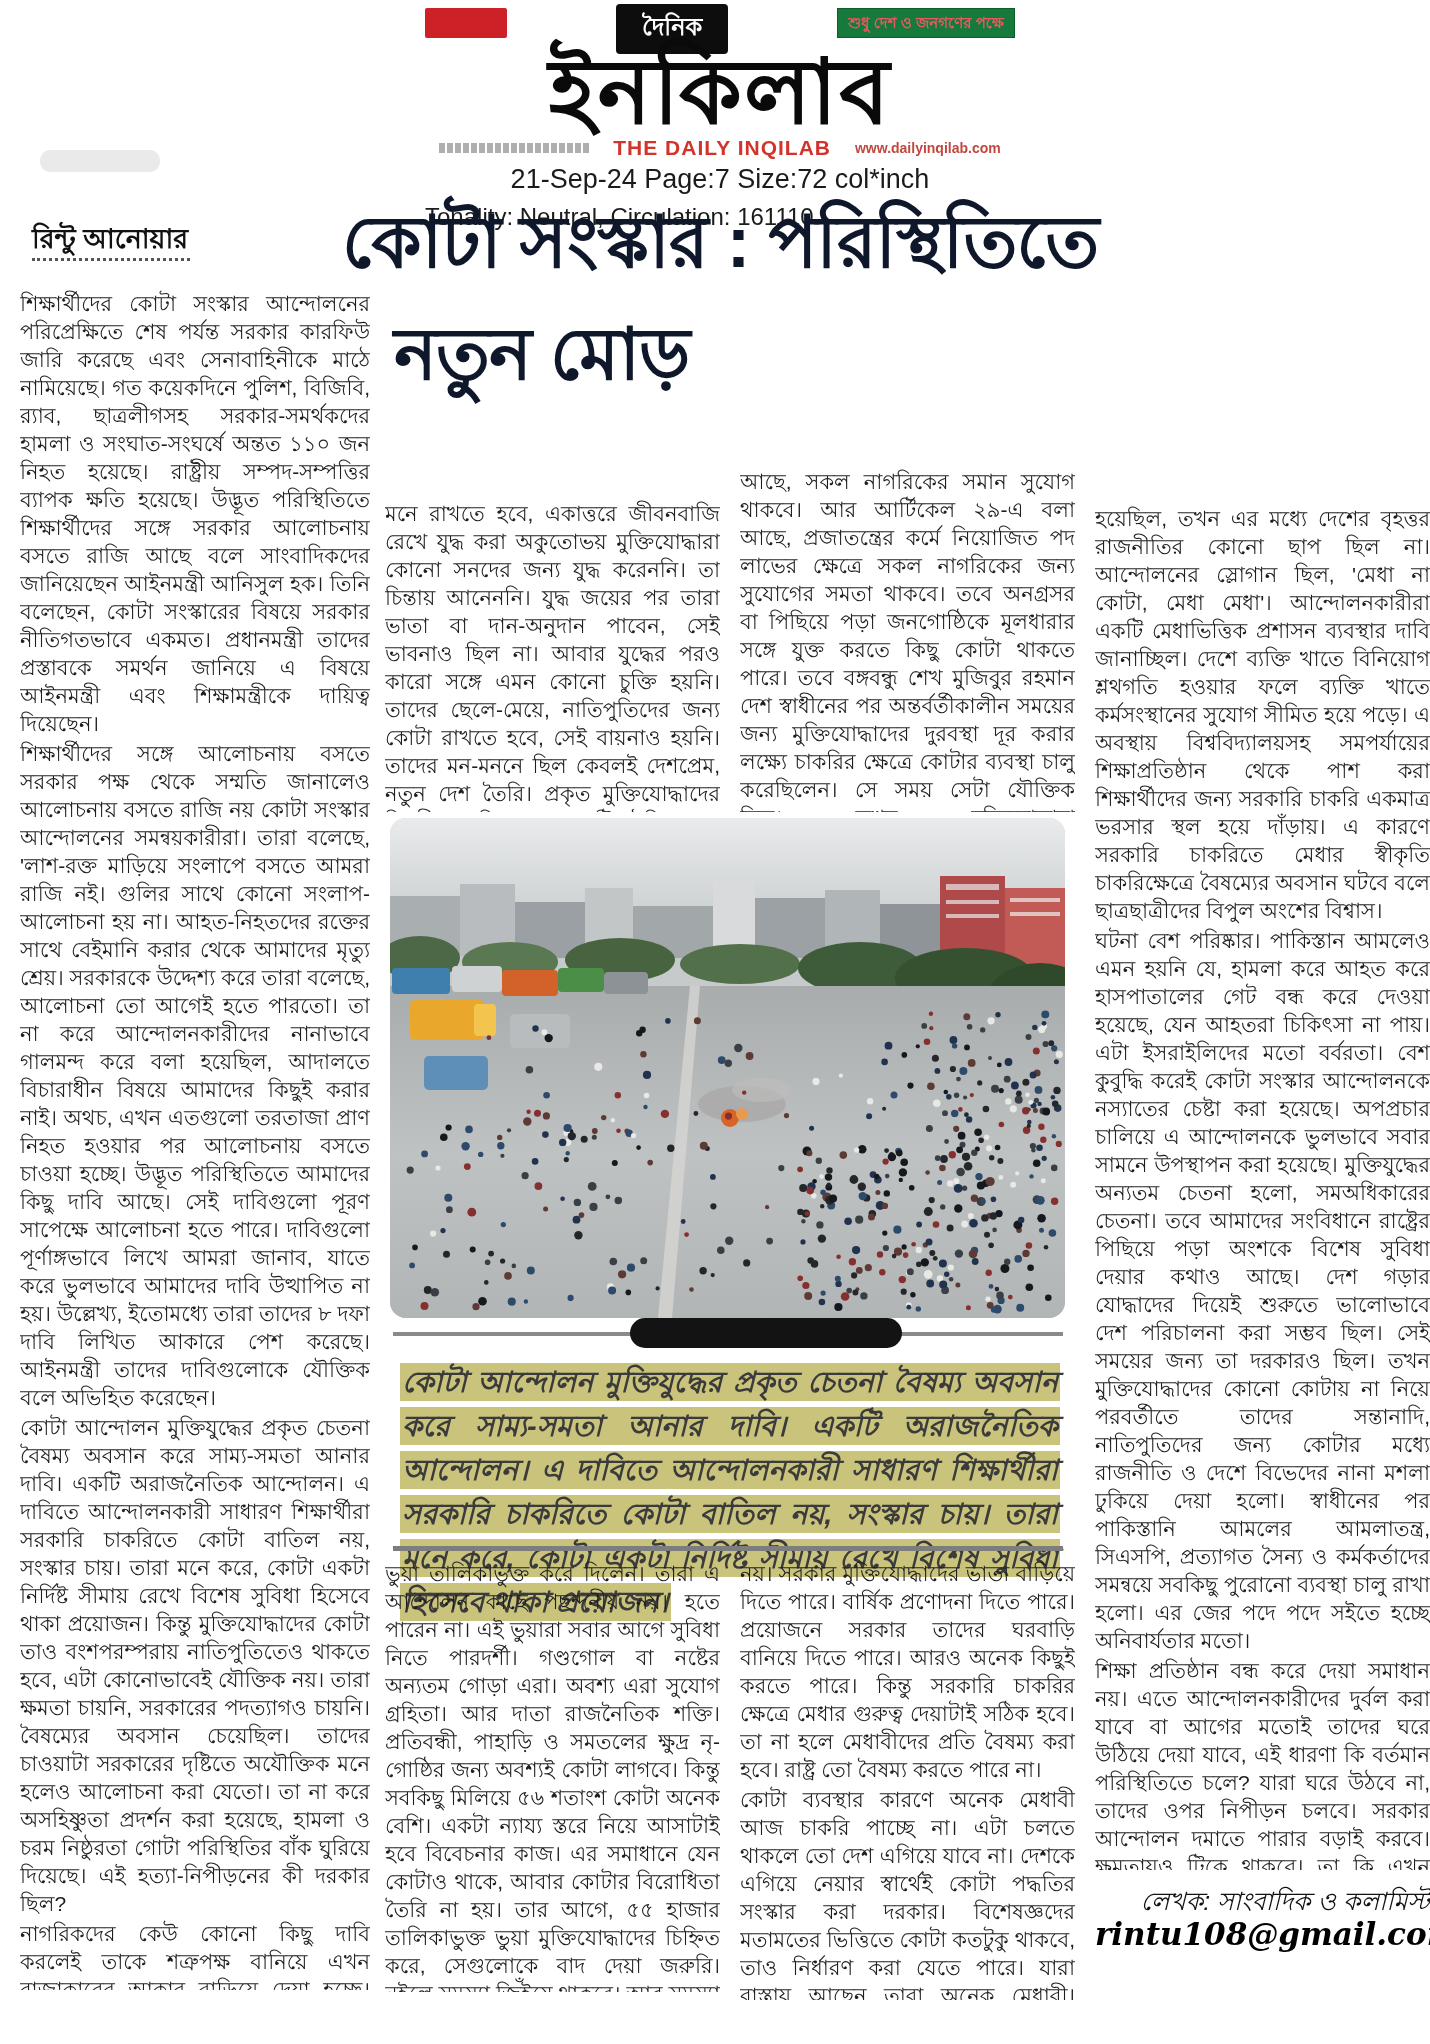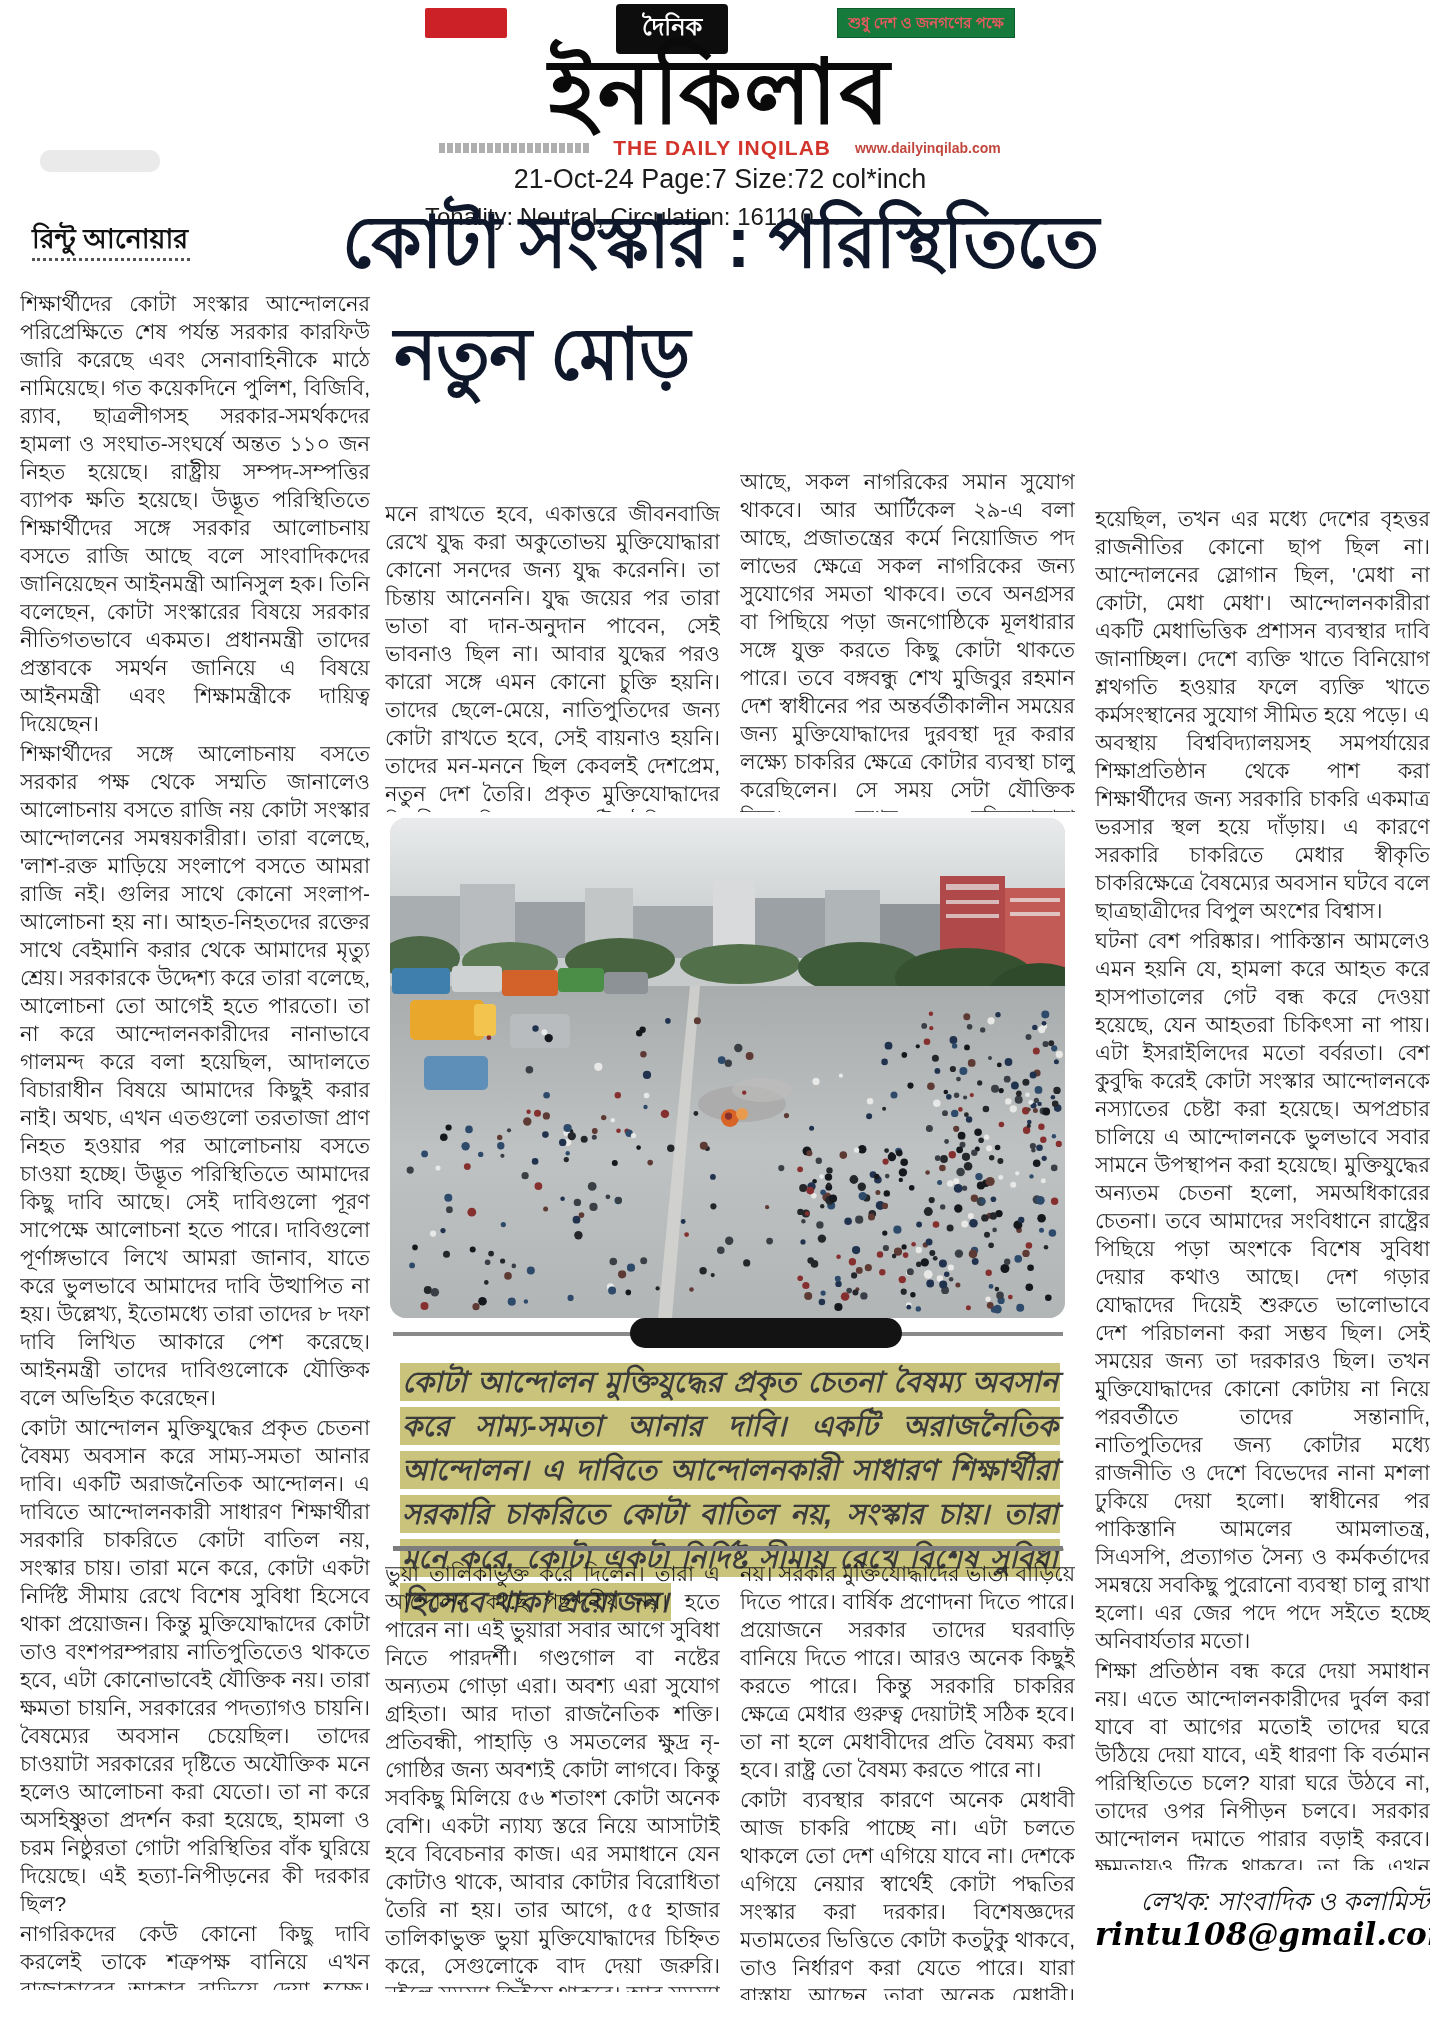--- a/index.html
+++ b/index.html
@@ -61,21 +61,21 @@
       <div class="mh-redbox"></div>
       <div class="mh-blacktab">দৈনিক</div>
       <div class="mh-greenbox">শুধু দেশ ও জনগণের পক্ষে</div>
     </div>
     <div class="mh-logo">ইনকিলাব</div>
     <div class="mh-row2">
       <div class="mh-addr"></div>
       <div class="mh-eng">THE DAILY INQILAB</div>
       <div class="mh-web">www.dailyinqilab.com</div>
     </div>
-    <div class="mh-meta1">21-Oct-24 Page:7 Size:72 col*inch</div>
+    <div class="mh-meta1">21-Sep-24 Page:7 Size:72 col*inch</div>
     <div class="mh-meta2">Tonality: Neutral,  Circulation: 161110</div>
   </div>
 
   <div class="smudge"></div>
 
   <div class="author">রিন্টু আনোয়ার</div>
   <div class="author-rule"></div>
 
   <div class="headline">
     <div class="l1">কোটা সংস্কার : পরিস্থিতিতে</div>

